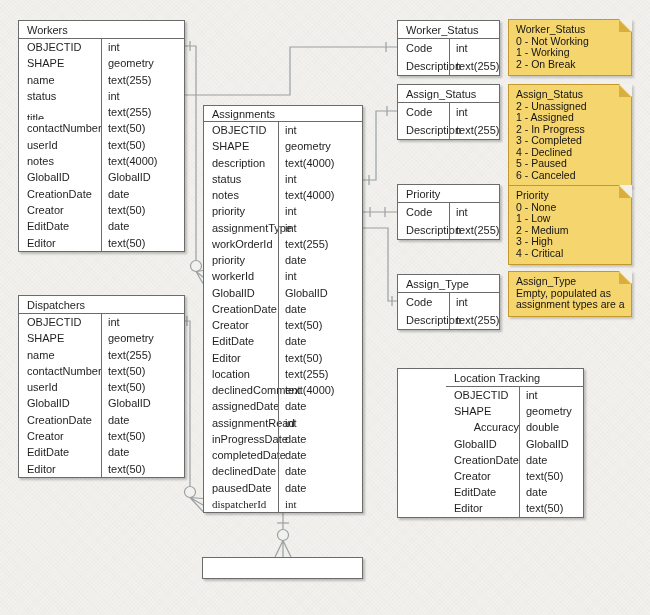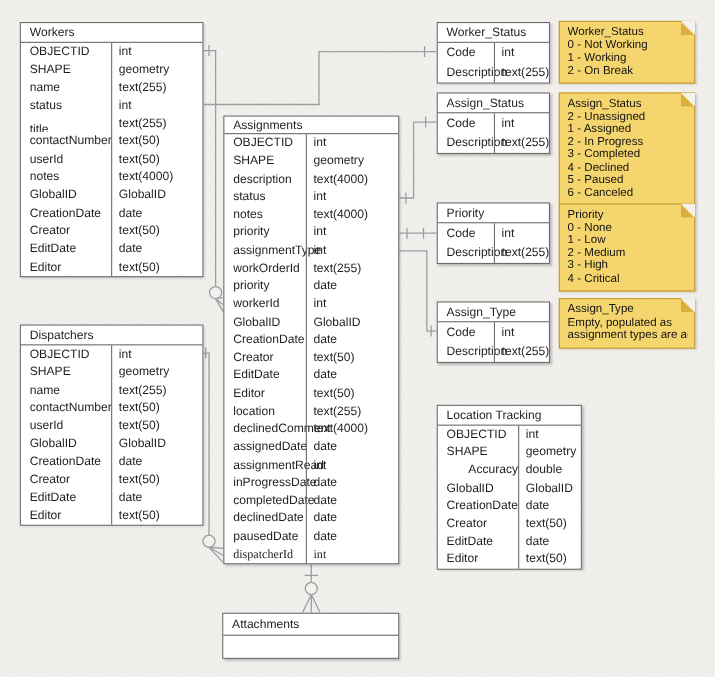--- a/index.html
+++ b/index.html
@@ -351,21 +351,21 @@
         <div class="frow" style="height: 18px; line-height: 18px;">
           <span class="fname" style="width: 51px;">Code</span>
           <span class="ftype">int</span>
         </div>
         <div class="frow" style="height: 18px; line-height: 18px;">
           <span class="fname" style="width: 51px;">Description</span>
           <span class="ftype">text(255)</span>
         </div>
       </div>
     </div>
-    <div class="tbl" style="left: 397px; top: 368px; width: 132px;">
+    <div class="tbl" style="left: 397px; top: 368px; width: 187px; padding-left: 48px;">
       <div class="tbl-hd" style="height: 18px;">Location Tracking</div>
       <div class="tbl-body">
         <div class="colsep" style="left: 73px;"></div>
         <div class="frow" style="height: 16.2px; line-height: 16.2px;">
           <span class="fname" style="width: 73px;">OBJECTID</span>
           <span class="ftype">int</span>
         </div>
         <div class="frow" style="height: 16.2px; line-height: 16.2px;">
           <span class="fname" style="width: 73px;">SHAPE</span>
           <span class="ftype">geometry</span>
@@ -390,21 +390,20 @@
           <span class="fname" style="width: 73px;">EditDate</span>
           <span class="ftype">date</span>
         </div>
         <div class="frow" style="height: 16.2px; line-height: 16.2px;">
           <span class="fname" style="width: 73px;">Editor</span>
           <span class="ftype">text(50)</span>
         </div>
       </div>
     </div>
     <div class="tbl" style="left: 202px; top: 557px; width: 161px;">
-      <div class="tbl-hd" style="height: 20px;">Attachments</div>
       <div class="tbl-body">
         <div class="frow" style="height: 20px;"></div>
       </div>
     </div>
     <div class="note" style="top: 19px;">
       <div class="nt-line">Worker_Status</div>
       <div class="nt-line">0 - Not Working</div>
       <div class="nt-line">1 - Working</div>
       <div class="nt-line">2 - On Break</div>
       <div class="fold"></div>

